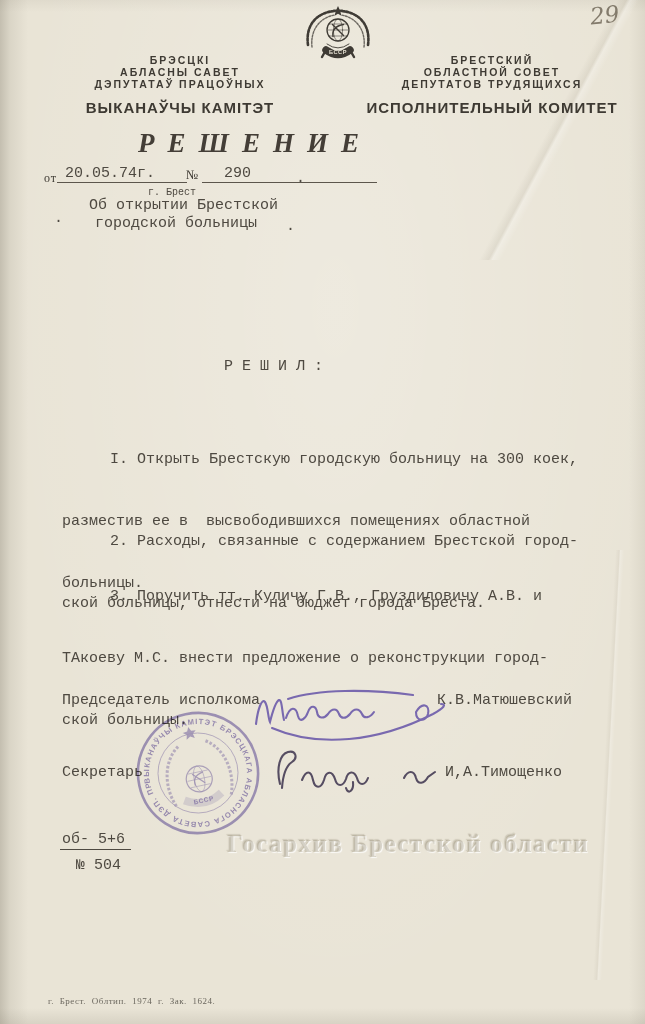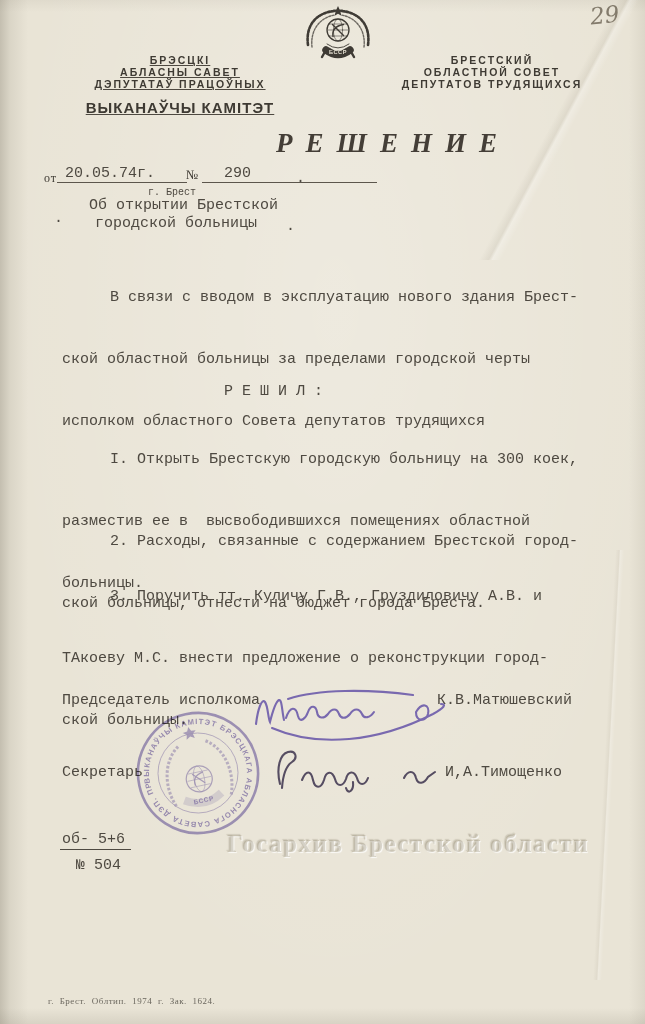--- a/index.html
+++ b/index.html
@@ -18,45 +18,45 @@
     background:linear-gradient(118deg, transparent 47%, rgba(120,110,90,0.10) 50%, rgba(255,255,255,0.25) 51.2%, transparent 54%);}
   .crease2{position:absolute;left:588px;top:550px;width:40px;height:430px;pointer-events:none;
     background:linear-gradient(93deg, transparent 44%, rgba(120,110,90,0.08) 50%, rgba(255,255,255,0.22) 52%, transparent 58%);}
 
   .abs{position:absolute;}
   .mono{font-family:"Liberation Mono","DejaVu Sans Mono",monospace;font-size:15px;color:#4e4941;white-space:pre;}
 
   .page-num{left:590px;top:2px;font-family:"DejaVu Serif",serif;font-style:italic;
             font-size:23px;color:#837b6c;transform:rotate(-6deg);}
 
-  .hdr-left{left:78px;top:54px;width:204px;text-align:center;text-decoration:underline;}
+  .hdr-left{left:78px;top:54px;width:204px;text-align:center;}
   .hdr-right{left:366px;top:54px;width:252px;text-align:center;}
   .hdr-small{font-size:10.5px;font-weight:bold;letter-spacing:2px;line-height:12px;color:#3e3a33;}
   .hdr-big{margin-top:9px;font-size:15px;font-weight:bold;letter-spacing:1px;color:#3e3a33;white-space:nowrap;}
 
-  .doc-title{left:0;top:128px;width:510px;text-align:right;
+  .doc-title{left:0;top:128px;width:510px;text-align:center;
     font-family:"Liberation Serif",serif;font-style:italic;font-weight:bold;
     font-size:27px;letter-spacing:13px;color:#443e37;}
 
   .from-label{left:44px;top:171px;font-size:12px;letter-spacing:1px;color:#3e3a33;font-family:"Liberation Serif",serif;}
   .date-val{left:57px;top:165px;width:122px;border-bottom:1.5px solid #5c564c;padding-left:8px;}
   .num-label{left:186px;top:167px;font-size:13px;color:#3e3a33;font-family:"Liberation Serif",serif;}
   .num-val{left:202px;top:165px;width:153px;border-bottom:1.5px solid #5c564c;padding-left:22px;}
   .dot-a{left:296px;top:170px;}
 
   .place{left:148px;top:187px;font-size:10px;}
   .subj1{left:89px;top:197px;}
   .subj2{left:95px;top:215px;}
   .dot-l{left:54px;top:210px;}
   .dot-r{left:286px;top:218px;}
 
   .line{height:28px;line-height:28px;}
   .ind{padding-left:48px;}
   .intro{left:62px;top:250px;}
-  .reshil{left:224px;top:358px;margin-top:25px;}
+  .reshil{left:224px;top:358px;}
   .pt1{left:62px;top:412px;}
   .pt2{left:62px;top:494px;}
   .pt3{left:62px;top:549px;}
 
   .sig-title-1{left:62px;top:692px;}
   .sig-name-1{left:437px;top:692px;}
   .sig-title-2{left:62px;top:764px;}
   .sig-name-2{left:445px;top:764px;}
   .sig-svg-1{left:248px;top:678px;}
   .sig-svg-2{left:258px;top:742px;}
@@ -104,41 +104,37 @@
   <div class="abs hdr-left">
     <div class="hdr-small">БРЭСЦКІ</div>
     <div class="hdr-small">АБЛАСНЫ САВЕТ</div>
     <div class="hdr-small">ДЭПУТАТАЎ ПРАЦОЎНЫХ</div>
     <div class="hdr-big">ВЫКАНАЎЧЫ КАМІТЭТ</div>
   </div>
   <div class="abs hdr-right">
     <div class="hdr-small">БРЕСТСКИЙ</div>
     <div class="hdr-small">ОБЛАСТНОЙ СОВЕТ</div>
     <div class="hdr-small">ДЕПУТАТОВ ТРУДЯЩИХСЯ</div>
+    <div class="hdr-big">ИСПОЛНИТЕЛЬНЫЙ КОМИТЕТ</div>
   </div>
 
   <div class="abs doc-title">РЕШЕНИЕ</div>
 
   <span class="abs from-label">от</span>
   <span class="abs mono date-val">20.05.74г.</span>
   <span class="abs num-label">№</span>
   <span class="abs mono num-val">290</span>
   <span class="abs mono dot-a">.</span>
 
   <div class="abs mono place">г. Брест</div>
   <div class="abs mono subj1">Об открытии Брестской</div>
   <div class="abs mono subj2">городской больницы</div>
   <span class="abs mono dot-l">.</span>
   <span class="abs mono dot-r">.</span>
 
-  <div class="abs mono intro">
-    <div class="line ind">В связи с вводом в эксплуатацию нового здания Брест-</div>
-    <div class="line">ской областной больницы за пределами городской черты</div>
-    <div class="line">исполком областного Совета депутатов трудящихся</div>
-  </div>
 
   <div class="abs mono reshil">Р Е Ш И Л :</div>
 
   <div class="abs mono pt1">
     <div class="line ind">I. Открыть Брестскую городскую больницу на 300 коек,</div>
     <div class="line">разместив ее в  высвободившихся помещениях областной</div>
     <div class="line">больницы.</div>
   </div>
   <div class="abs mono pt2">
     <div class="line ind">2. Расходы, связанные с содержанием Брестской город-</div>

